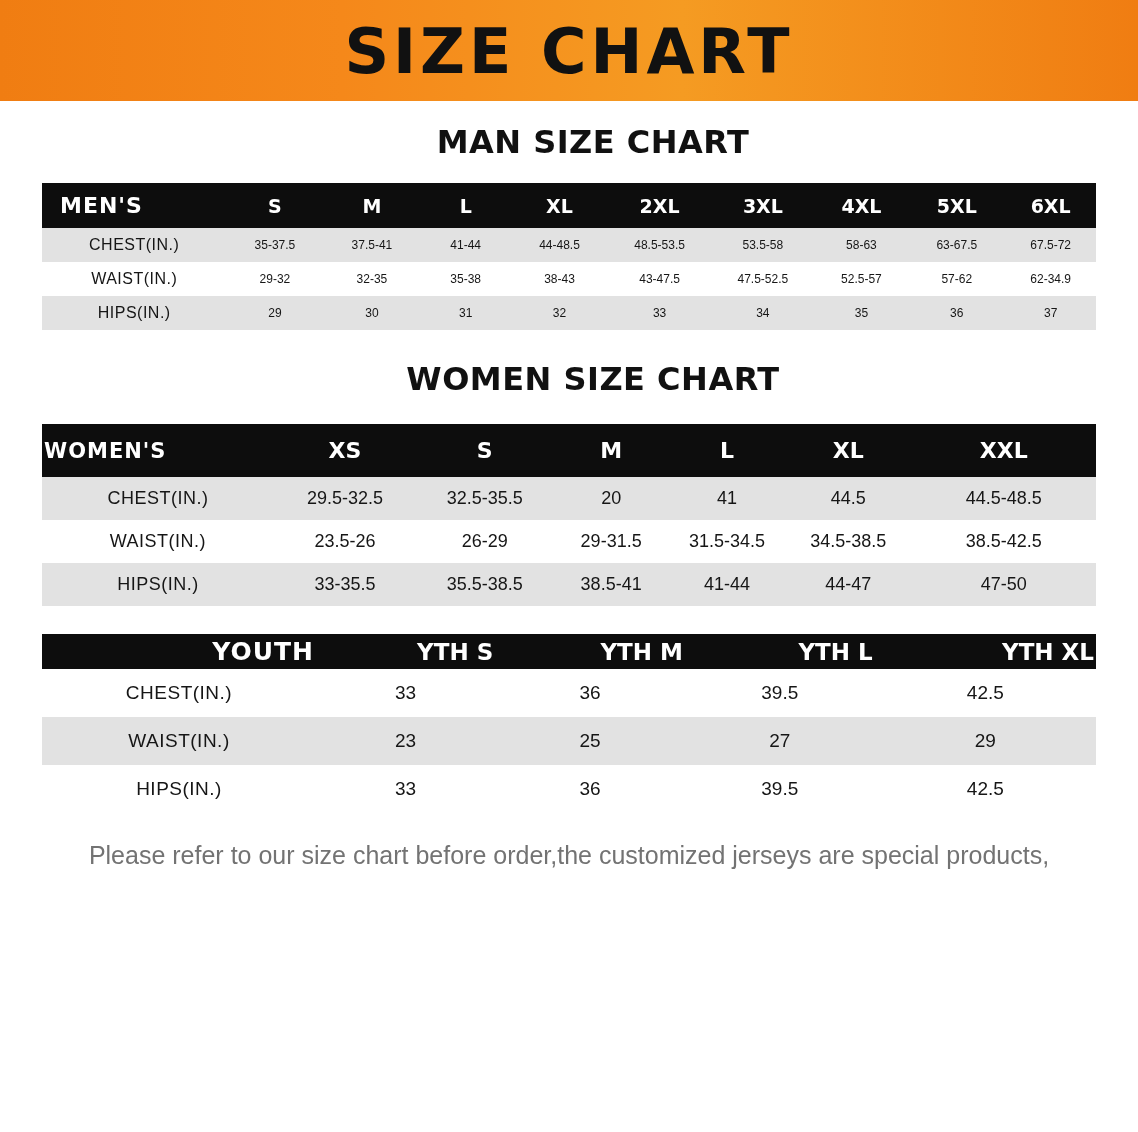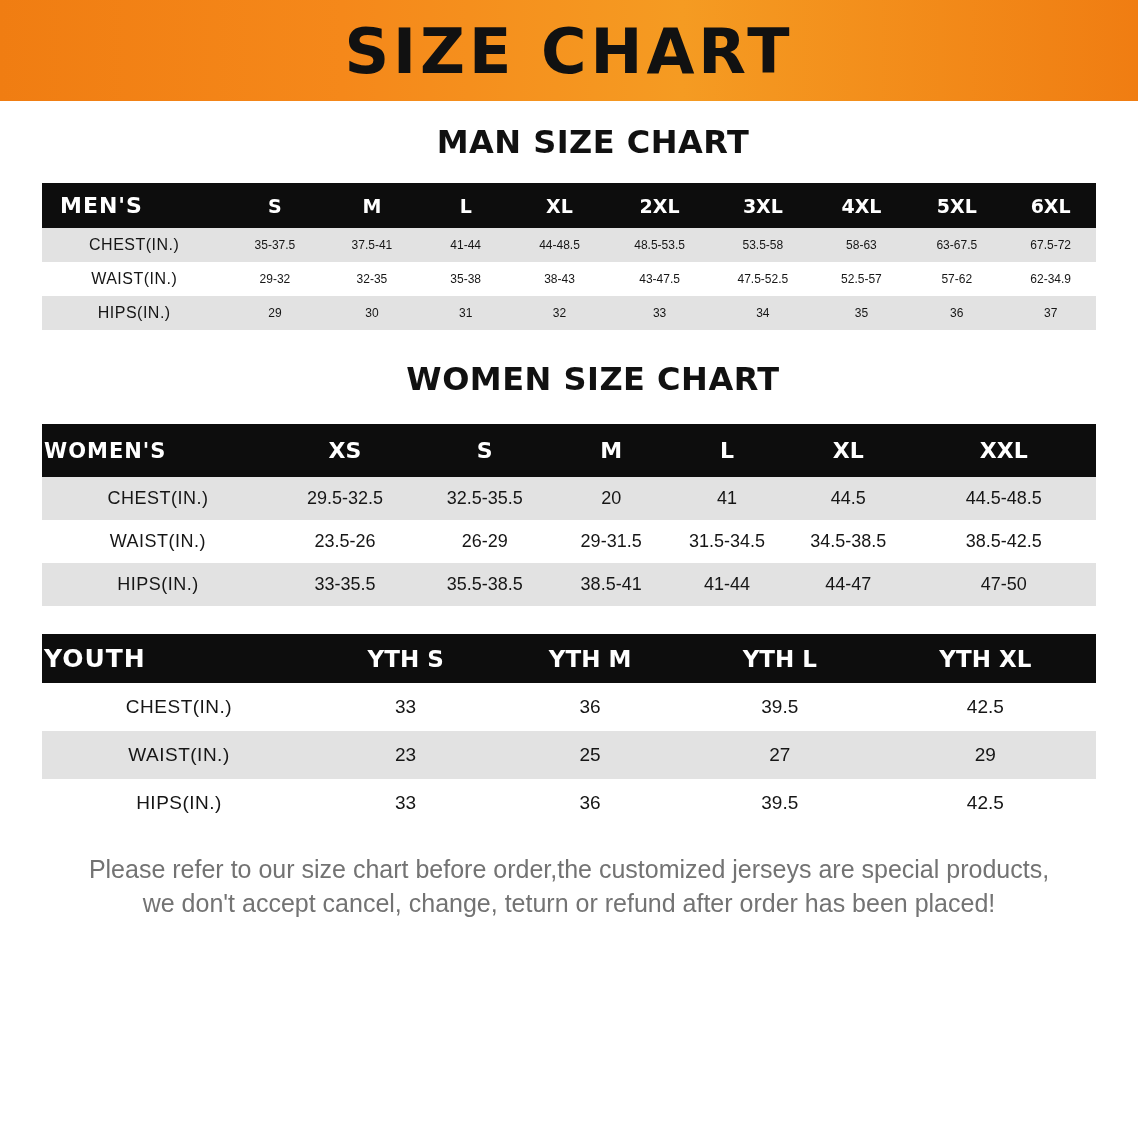--- a/index.html
+++ b/index.html
@@ -95,21 +95,21 @@
   .t-man thead th.rowhead { font-size: 22px; }
   .t-man tbody td { font-size: 12px; padding: 8px 1px; }
   .t-man tbody td.rowhead { font-size: 16px; }
 
   
   .t-women thead th { font-size: 22px; padding: 14px 2px; }
   .t-women thead th.rowhead { font-size: 21px; }
   .t-women tbody td { font-size: 18px; padding: 11px 2px; }
 
   
-  .t-youth thead th { font-size: 23px; padding: 10px 2px; }
+  .t-youth thead th { font-size: 23px; padding: 3px 2px; text-align: right; }
   .t-youth thead th.rowhead { font-size: 25px; }
   .t-youth tbody td { font-size: 19px; padding: 13px 2px; }
 
   
   .note {
     margin: 26px 40px 0 40px;
     color: #737373;
     font-family: "Liberation Sans", sans-serif;
     font-size: 25px;
     line-height: 1.35;
@@ -289,16 +289,15 @@
           <td>36</td>
           <td>39.5</td>
           <td>42.5</td>
         </tr>
       </tbody>
     </table>
   </div>
 
   <div class="note">
     <div>Please refer to our size chart before order,the customized jerseys are special products,</div>
-    <div>we don't accept cancel, change, teturn or refund after order has been placed!</div>
   </div>
 
 </div>
 
 </body></html>

